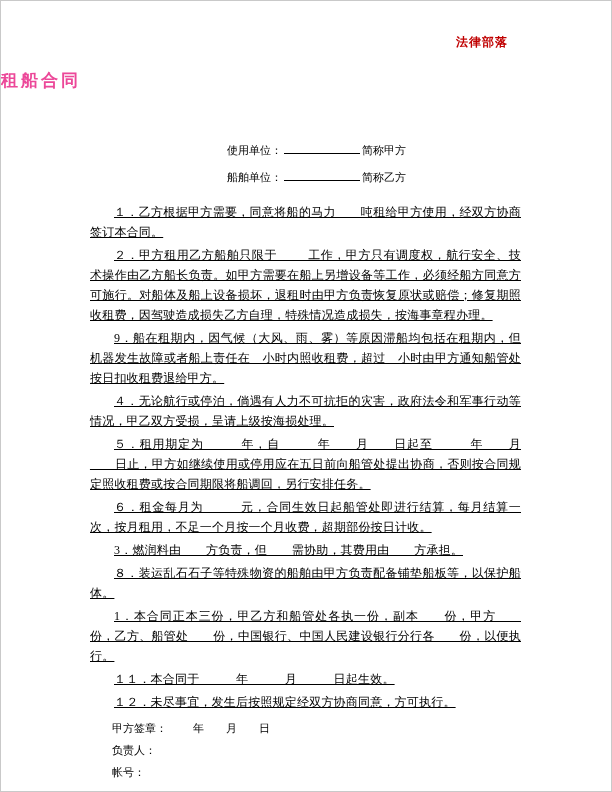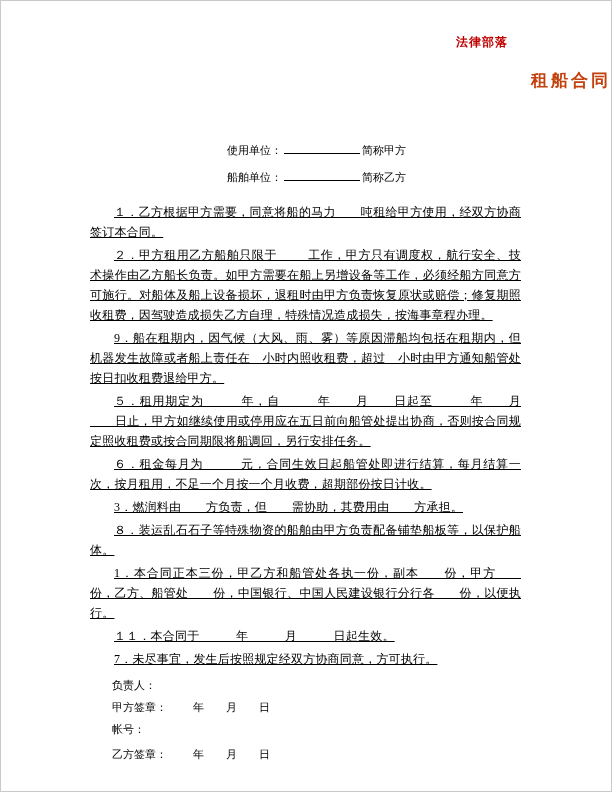--- a/index.html
+++ b/index.html
@@ -18,22 +18,22 @@
     position: absolute;
     top: 33px;
     right: 103px;
     color: #c00000;
     font-size: 12px;
     letter-spacing: 1px;
     font-weight: bold;
   }
   .title {
     margin: 68px 0 0 0;
-    text-align: right;
-    color: #c2410c;
+    text-align: left;
+    color: #ec4899;
     font-size: 17px;
     font-weight: bold;
     letter-spacing: 3px;
   }
   .content {
     margin: 0 90px 0 89px;
   }
   .fields { margin-top: 50px; }
   .field-line {
     font-size: 11px;
@@ -88,35 +88,36 @@
       </div>
       <div class="field-line">
         <span>船舶单位：</span><span class="blank"></span><span>简称乙方</span>
       </div>
     </div>
 
     <div class="paras">
       <p>１．乙方根据甲方需要，同意将船的马力____吨租给甲方使用，经双方协商签订本合同。</p>
       <p>２．甲方租用乙方船舶只限于_____工作，甲方只有调度权，航行安全、技术操作由乙方船长负责。如甲方需要在船上另增设备等工作，必须经船方同意方可施行。对船体及船上设备损坏，退租时由甲方负责恢复原状或赔偿；修复期照收租费，因驾驶造成损失乙方自理，特殊情况造成损失，按海事章程办理。</p>
       <p>9．船在租期内，因气候（大风、雨、雾）等原因滞船均包括在租期内，但机器发生故障或者船上责任在　小时内照收租费，超过　小时由甲方通知船管处按日扣收租费退给甲方。</p>
+      <p>４．无论航行或停泊，倘遇有人力不可抗拒的灾害，政府法令和军事行动等情况，甲乙双方受损，呈请上级按海损处理。</p>
       <p>５．租用期定为______年，自______年____月____日起至______年____月____日止，甲方如继续使用或停用应在五日前向船管处提出协商，否则按合同规定照收租费或按合同期限将船调回，另行安排任务。</p>
       <p>６．租金每月为______元，合同生效日起船管处即进行结算，每月结算一次，按月租用，不足一个月按一个月收费，超期部份按日计收。</p>
       <p>3．燃润料由____方负责，但____需协助，其费用由____方承担。</p>
       <p>８．装运乱石石子等特殊物资的船舶由甲方负责配备铺垫船板等，以保护船体。</p>
       <p>1．本合同正本三份，甲乙方和船管处各执一份，副本____份，甲方____份，乙方、船管处____份，中国银行、中国人民建设银行分行各____份，以便执行。</p>
       <p>１１．本合同于　　　年　　　月　　　日起生效。</p>
-      <p>7．未尽事宜，发生后按照规定经双方协商同意，方可执行。</p>
+      <p>１２．未尽事宜，发生后按照规定经双方协商同意，方可执行。</p>
     </div>
 
     <div class="sig-block">
       <div class="sig-line">
-        <span>负责人：</span>
+        <span>甲方签章：</span><span class="sig-date">年　　月　　日</span>
       </div>
       <div class="sig-line">
-        <span>甲方签章：</span><span class="sig-date">年　　月　　日</span>
+        <span>负责人：</span>
       </div>
       <div class="sig-line">
         <span>帐号：</span>
       </div>
       <div class="sig-line party-b">
         <span>乙方签章：</span><span class="sig-date">年　　月　　日</span>
       </div>
     </div>
 
   </div>

